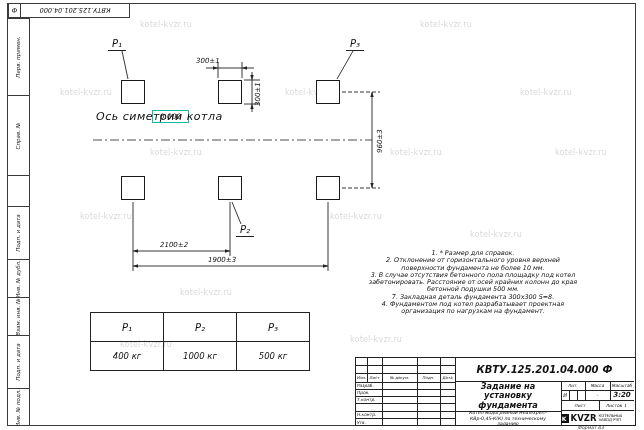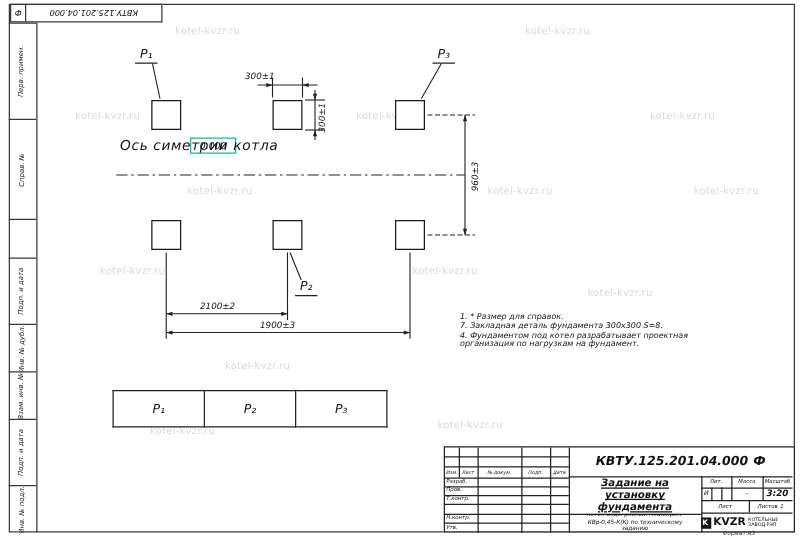--- a/index.html
+++ b/index.html
@@ -12,21 +12,21 @@
   .corner-stamp .f{width:11px;border-left:1px solid #3a3a3a;display:flex;align-items:center;justify-content:center;font-size:6.5px;font-style:italic;}
   .mcell{position:absolute;left:7px;width:22px;border-top:1px solid #3a3a3a;box-sizing:border-box;display:flex;align-items:center;justify-content:center;overflow:hidden;}
   .mlabel{transform:rotate(-90deg);white-space:nowrap;font-size:5.5px;font-style:italic;color:#222;}
   .pad{position:absolute;width:24px;height:24px;border:1.2px solid #1a1a1a;box-sizing:border-box;background:#fff;}
   .plabel{position:absolute;font-size:10px;font-style:italic;border-bottom:1px solid #222;padding:0 4px 1px;line-height:11px;}
   .levelbox{position:absolute;left:152px;top:110px;width:37px;height:13px;border:1px solid #14b8a6;box-sizing:border-box;display:flex;align-items:center;justify-content:center;font-size:7.5px;font-style:italic;}
   .axislabel{position:absolute;left:96px;top:110px;font-size:11px;font-style:italic;letter-spacing:.5px;}
   .dimtext{position:absolute;font-size:7px;font-style:italic;white-space:nowrap;}
   .vdim{position:absolute;transform-origin:left top;transform:rotate(-90deg);font-size:7px;font-style:italic;white-space:nowrap;}
   .notes{position:absolute;left:368px;top:250px;width:210px;font-size:6.4px;line-height:7.3px;font-style:italic;}
-  .notes p{margin:0;}
+  .notes p{margin:0;text-align:center;}
   .loadtable{position:absolute;left:90px;top:312px;border-collapse:collapse;font-style:italic;}
   .loadtable td{border:1.2px solid #222;width:70px;height:26px;text-align:center;vertical-align:middle;font-size:8.5px;}
   .loadtable td.th{font-size:10px;}
   .tb{position:absolute;left:355px;top:357px;width:281px;height:69px;border:1.5px solid #222;box-sizing:border-box;background:#fff;}
   .hl{position:absolute;background:#222;height:1px;}
   .vl{position:absolute;background:#222;width:1px;}
   .tbt{position:absolute;display:flex;align-items:center;justify-content:center;font-style:italic;color:#111;overflow:hidden;}
   .wm{position:absolute;font-size:8px;color:#bfbfbf;opacity:.6;pointer-events:none;letter-spacing:.2px;}
   .fmt{position:absolute;left:578px;top:424.5px;font-size:4.6px;font-style:italic;color:#333;}
   .logo-row{display:flex;align-items:center;gap:2px;}
@@ -142,30 +142,37 @@
   <div class="axislabel">Ось симетрии котла</div>
 
   <span class="dimtext" style="left:196px;top:57px;">300±1</span>
   <span class="vdim" style="left:254px;top:106px;">300±1</span>
   <span class="vdim" style="left:376px;top:153px;">960±3</span>
   <span class="dimtext" style="left:160px;top:241px;">2100±2</span>
   <span class="dimtext" style="left:208px;top:256px;">1900±3</span>
 
   <div class="notes">
     <p>1. * Размер для справок.</p>
+    <p>2. Отклонение от горизонтального уровня верхней поверхности фундамента не более 10 мм.</p>
+    <p>3. В случае отсутствия бетонного пола площадку под котел забетонировать. Расстояние от осей крайних колонн до края бетонной подушки 500 мм.</p>
     <p>7. Закладная деталь фундамента 300х300 S=8.</p>
     <p>4. Фундаментом под котел разрабатывает проектная организация по нагрузкам на фундамент.</p>
   </div>
 
   <table class="loadtable">
     <tbody>
         <tr>
       <td class="th">Р₁</td>
       <td class="th">Р₂</td>
       <td class="th">Р₃</td>
+    </tr>
+    <tr>
+      <td>400 кг</td>
+      <td>1000 кг</td>
+      <td>500 кг</td>
     </tr>
   </tbody>
     </table>
 
   <div class="tb">
 
     <div class="vl" style="left:99px;top:0;height:68px;width:1.3px;"></div>
     <div class="vl" style="left:11px;top:0;height:24px;"></div>
     <div class="vl" style="left:26px;top:0;height:68px;"></div>
     <div class="vl" style="left:61px;top:0;height:68px;"></div>
@@ -199,21 +206,21 @@
     <div class="tbt" style="left:1px;top:31px;width:25px;height:7px;font-size:4.3px;justify-content:flex-start;">Пров.</div>
     <div class="tbt" style="left:1px;top:38px;width:25px;height:7px;font-size:4.3px;justify-content:flex-start;">Т.контр.</div>
     <div class="tbt" style="left:1px;top:53px;width:25px;height:7px;font-size:4.3px;justify-content:flex-start;">Н.контр.</div>
     <div class="tbt" style="left:1px;top:60px;width:25px;height:8px;font-size:4.3px;justify-content:flex-start;">Утв.</div>
 
     <div class="tbt" style="left:99px;top:0;width:179px;height:23px;font-size:10px;font-weight:bold;gap:4px;">
       <span>КВТУ.125.201.04.000</span>
       <span>Ф</span>
     </div>
 
-    <div class="tbt" style="left:99px;top:23px;width:106px;height:30px;font-size:8.2px;font-weight:600;line-height:1.12;text-align:center;text-decoration:underline;">
+    <div class="tbt" style="left:99px;top:23px;width:106px;height:30px;font-size:8.2px;font-weight:600;line-height:1.12;text-align:center;">
       <span style="width:74px;">Задание на установку фундамента</span>
     </div>
     <div class="tbt" style="left:99px;top:53px;width:106px;height:15px;font-size:4.6px;line-height:1.2;text-align:center;padding:0 4px;box-sizing:border-box;">
       <span>Котел Водогрейный Heatexpert- КВр-0,45-К(К) по техническому заданию</span>
     </div>
 
     <div class="tbt" style="left:205px;top:23px;width:24px;height:9px;font-size:4.3px;">Лит.</div>
     <div class="tbt" style="left:229px;top:23px;width:25px;height:9px;font-size:4.3px;">Масса</div>
     <div class="tbt" style="left:254px;top:23px;width:24px;height:9px;font-size:4.3px;">Масштаб</div>
     <div class="tbt" style="left:205px;top:32px;width:8px;height:10px;font-size:5px;">И</div>

